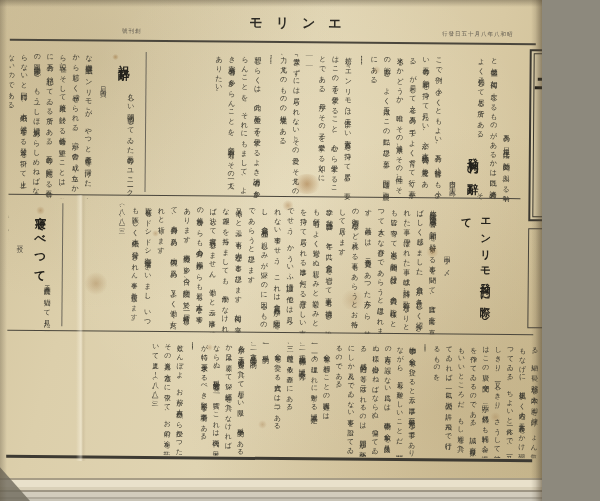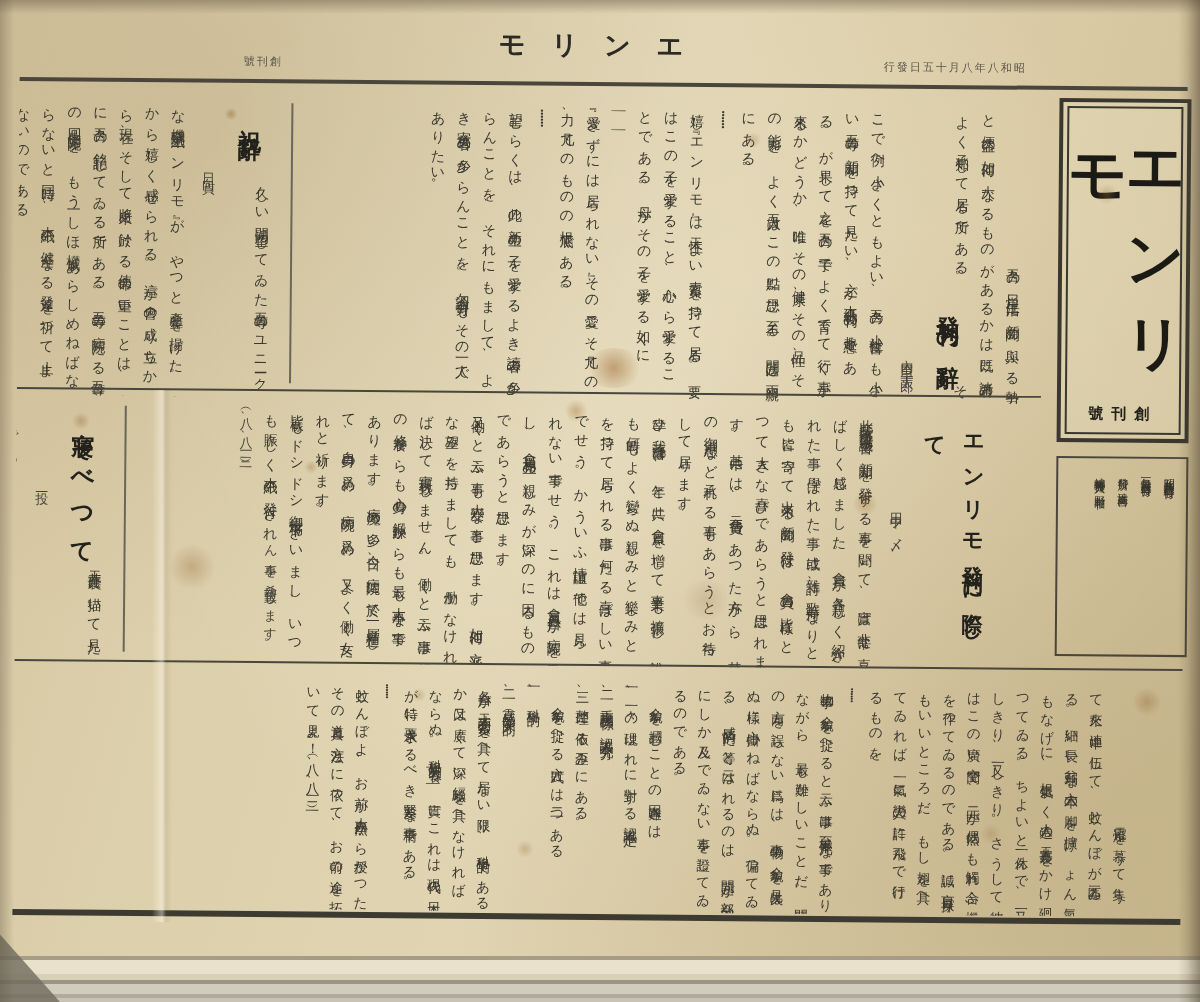--- a/index.html
+++ b/index.html
@@ -1,18 +1,18 @@
 <!DOCTYPE html>
 <html lang="ja"><head>
 <meta charset="utf-8">
 <style>
   html,body{margin:0;padding:0;}
   body{width:600px;height:501px;overflow:hidden;background:#8d897d;
        font-family:"Liberation Serif","DejaVu Serif",serif;}
-  .photo{position:relative;width:600px;height:501px;overflow:hidden;
+  .photo{position:relative;width:542px;height:501px;overflow:hidden;
          background:#b5afa2;box-shadow:inset 0 0 40px rgba(40,35,25,.35);}
   
   .sheet{position:absolute;inset:0;
     background:
       radial-gradient(circle at 18% 12%, rgba(140,120,80,.18), transparent 40%),
       radial-gradient(circle at 85% 80%, rgba(150,125,80,.20), transparent 45%),
       radial-gradient(circle at 55% 40%, rgba(255,250,230,.25), transparent 60%),
       linear-gradient(105deg,#d3c49e 0%,#dccfab 22%,#e0d4b2 48%,#d8c9a3 75%,#cbbb92 100%);
   }
   .edge-top{position:absolute;left:0;right:0;top:0;height:7px;

